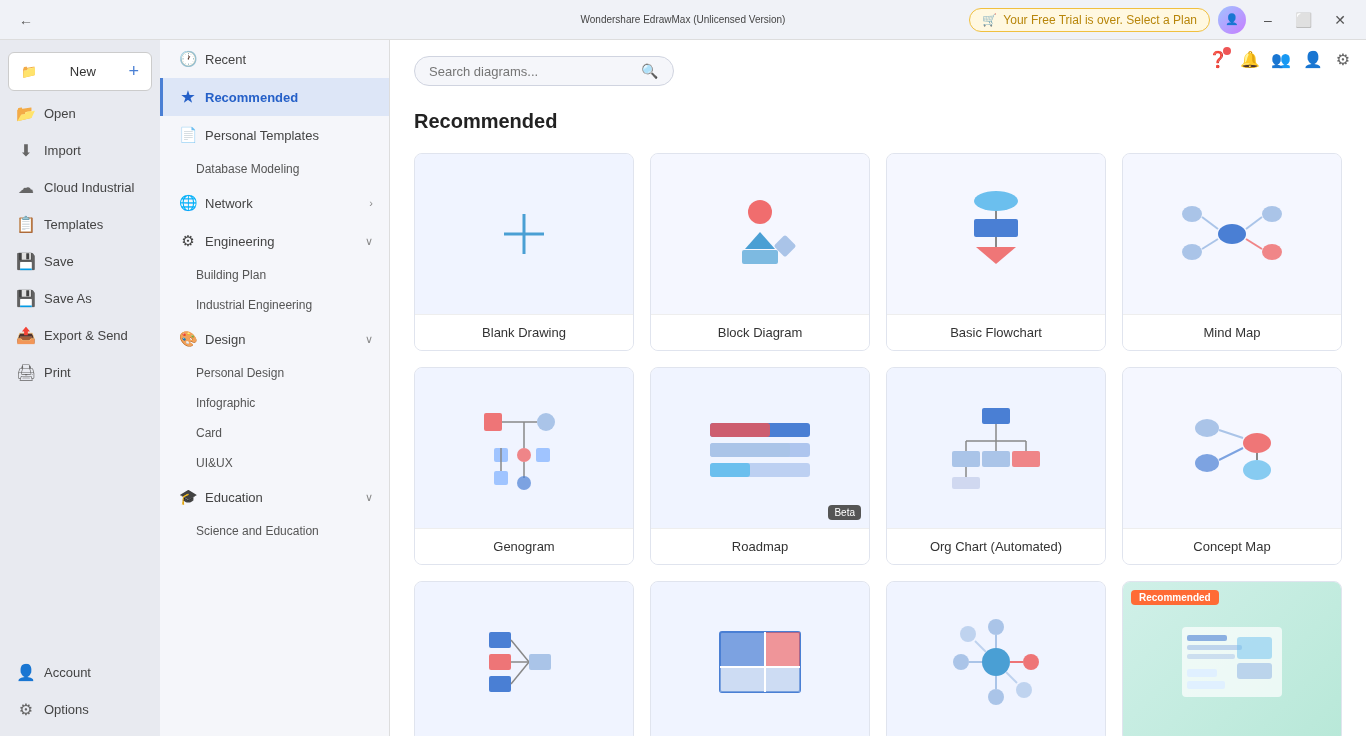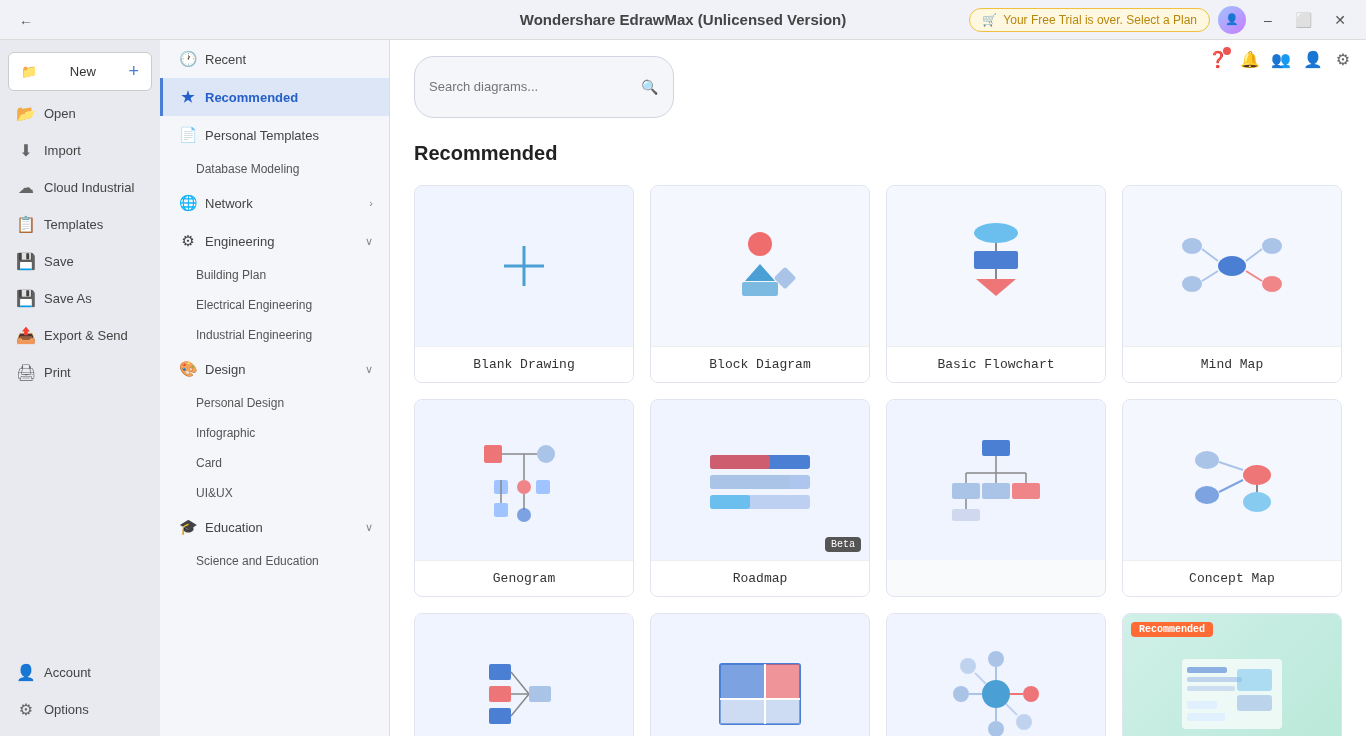--- a/index.html
+++ b/index.html
@@ -13,23 +13,22 @@
       align-items: center;
       justify-content: space-between;
       padding: 0 12px;
       border-bottom: 1px solid #ddd;
       flex-shrink: 0;
     }
     .titlebar-center {
       position: absolute;
       left: 50%;
       transform: translateX(-50%);
-      font-size: 15px;
+      font-size: 10px;
       color: #444;
-      font-weight: bold;
     }
     .titlebar-trial {
       background: #fff8e1;
       border: 1px solid #f0c040;
       border-radius: 16px;
       padding: 4px 12px;
       font-size: 12px;
       color: #b8860b;
       display: flex;
       align-items: center;
@@ -147,24 +146,24 @@
     
     .search-bar {
       padding: 16px 24px 8px;
       position: sticky;
       top: 0;
       background: #fff;
       z-index: 10;
     }
     .search-input-wrap {
       display: flex;
-      align-items: flex-start;
+      align-items: flex-end;
       border: 1px solid #d0d4e0;
       border-radius: 20px;
-      padding: 22px 14px;
+      padding: 6px 14px;
       width: 260px;
       background: #f5f6fa;
     }
     .search-input-wrap input {
       border: none;
       background: transparent;
       outline: none;
       font-size: 13px;
       color: #444;
       flex: 1;
@@ -212,21 +211,20 @@
       gap: 16px;
     }
     .template-card {
       border: 1px solid #e0e4ee;
       border-radius: 8px;
       overflow: hidden;
       cursor: pointer;
       background: #f9fafc;
       transition: box-shadow 0.15s;
       position: relative;
-      font-family: Liberation Mono, monospace;
     }
     .template-thumb {
       height: 160px;
       display: flex;
       align-items: center;
       justify-content: center;
       background: #f0f4ff;
       position: relative;
     }
     .template-label {
@@ -361,23 +359,20 @@
       <span class="s-chevron">›</span>
     </div>
 
     <div class="sidebar-item">
       <span class="s-icon">⚙</span>
       <span>Engineering</span>
       <span class="s-chevron">∨</span>
     </div>
     <div class="sidebar-subitem">
       <span>Building Plan</span>
-    </div>
-    <div class="sidebar-subitem">
-      <span>Electrical Engineering</span>
     </div>
     <div class="sidebar-subitem">
       <span>Industrial Engineering</span>
     </div>
 
     <div class="sidebar-item">
       <span class="s-icon">🎨</span>
       <span>Design</span>
       <span class="s-chevron">∨</span>
     </div>
@@ -523,20 +518,21 @@
               <line x1="20" y1="38" x2="20" y2="48" stroke="#888" stroke-width="1.5"></line>
               <line x1="50" y1="38" x2="50" y2="48" stroke="#888" stroke-width="1.5"></line>
               <line x1="80" y1="38" x2="80" y2="48" stroke="#888" stroke-width="1.5"></line>
               <rect x="6" y="48" width="28" height="16" rx="2" fill="#aac4e8"></rect>
               <rect x="36" y="48" width="28" height="16" rx="2" fill="#aac4e8"></rect>
               <rect x="66" y="48" width="28" height="16" rx="2" fill="#e55" opacity="0.7"></rect>
               <line x1="20" y1="64" x2="20" y2="74" stroke="#888" stroke-width="1.5"></line>
               <rect x="6" y="74" width="28" height="12" rx="2" fill="#d0d8f0"></rect>
             </svg>
           </div>
+          <div class="template-label">Org Chart (Automated)</div>
         </div>
 
         <div class="template-card">
           <div class="template-thumb" style="background:#f5f7ff;">
             <svg width="110" height="80" viewBox="0 0 110 80">
               <ellipse cx="80" cy="35" rx="14" ry="10" fill="#e55" opacity="0.8"></ellipse>
               <ellipse cx="30" cy="20" rx="12" ry="9" fill="#aac4e8"></ellipse>
               <line x1="42" y1="22" x2="66" y2="30" stroke="#aac4e8" stroke-width="2"></line>
               <ellipse cx="30" cy="55" rx="12" ry="9" fill="#4a7fd4" opacity="0.7"></ellipse>
               <line x1="42" y1="52" x2="66" y2="40" stroke="#4a7fd4" stroke-width="2" opacity="0.7"></line>

